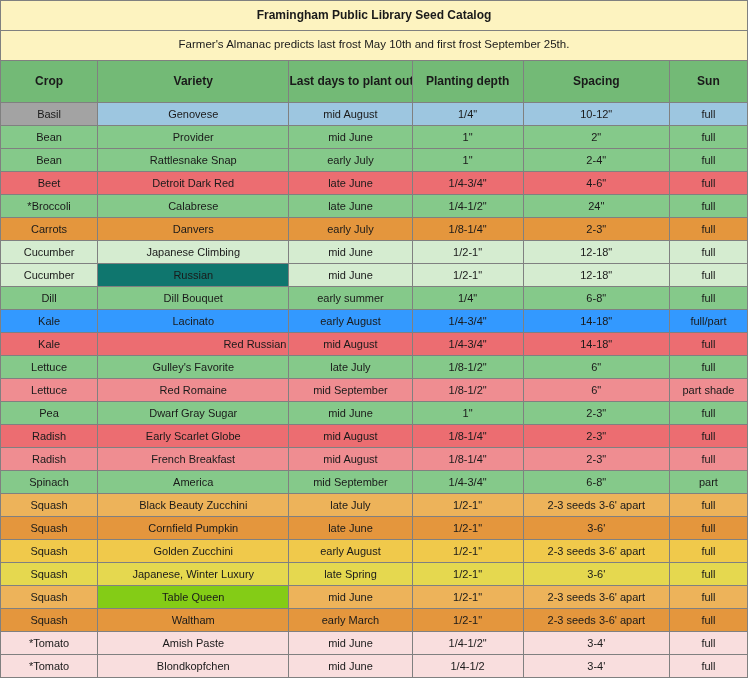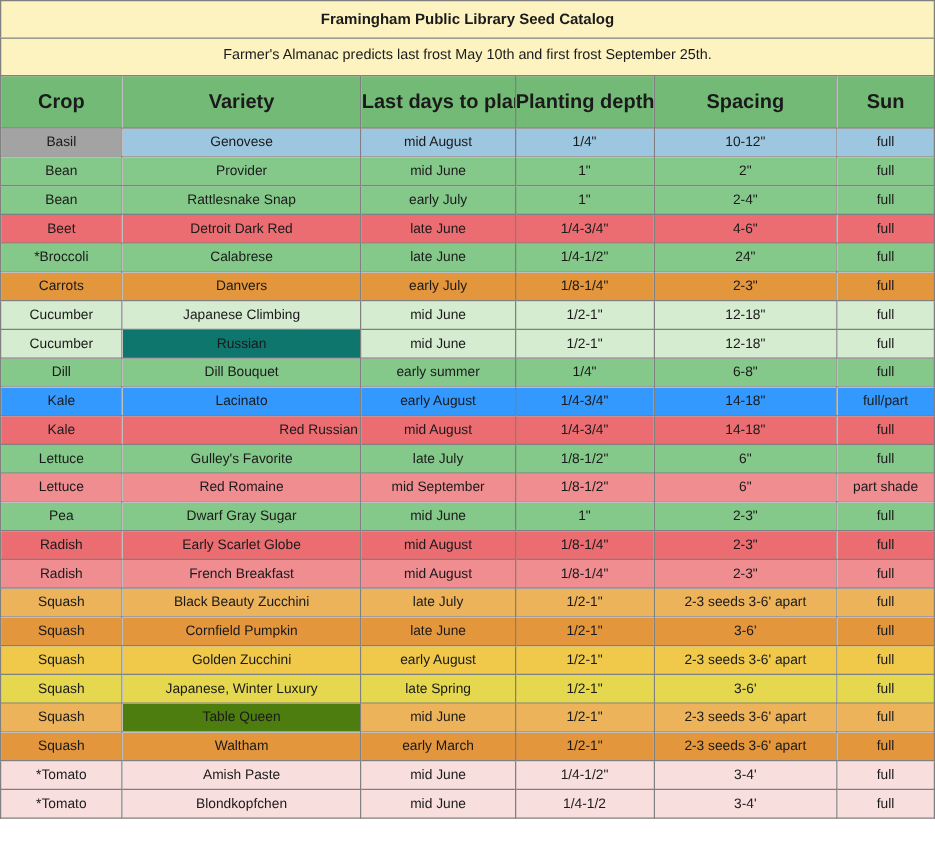--- a/index.html
+++ b/index.html
@@ -51,21 +51,21 @@
     border: 1px solid #808080;
     text-align: center;
     vertical-align: middle;
     line-height: 1.1;
     overflow: hidden;
     white-space: nowrap;
   }
   table.catalog thead th {
     background: #73ba76;
     font-weight: bold;
-    font-size: 16px;
+    font-size: 12px;
     height: 37px;
     padding: 2px 0;
   }
   table.catalog tbody td {
     height: 20px;
     font-size: 11px;
     padding: 1px 2px;
   }
   .col-crop    { width: 97px; }
   .col-variety { width: 191px; }
@@ -225,20 +225,28 @@
         </tr>
         <tr>
           <td style="background: rgb(239, 141, 145);">Radish</td>
           <td style="background: rgb(239, 141, 145);">French Breakfast</td>
           <td style="background: rgb(239, 141, 145);">mid August</td>
           <td style="background: rgb(239, 141, 145);">1/8-1/4"</td>
           <td style="background: rgb(239, 141, 145);">2-3"</td>
           <td style="background: rgb(239, 141, 145);">full</td>
         </tr>
         <tr>
+          <td style="background: rgb(133, 201, 138);">Spinach</td>
+          <td style="background: rgb(133, 201, 138);">America</td>
+          <td style="background: rgb(133, 201, 138);">mid September</td>
+          <td style="background: rgb(133, 201, 138);">1/4-3/4"</td>
+          <td style="background: rgb(133, 201, 138);">6-8"</td>
+          <td style="background: rgb(133, 201, 138);">part</td>
+        </tr>
+        <tr>
           <td style="background: rgb(237, 179, 90);">Squash</td>
           <td style="background: rgb(237, 179, 90);">Black Beauty Zucchini</td>
           <td style="background: rgb(237, 179, 90);">late July</td>
           <td style="background: rgb(237, 179, 90);">1/2-1"</td>
           <td style="background: rgb(237, 179, 90);">2-3 seeds 3-6' apart</td>
           <td style="background: rgb(237, 179, 90);">full</td>
         </tr>
         <tr>
           <td style="background: rgb(228, 150, 61);">Squash</td>
           <td style="background: rgb(228, 150, 61);">Cornfield Pumpkin</td>
@@ -258,21 +266,21 @@
         <tr>
           <td style="background: rgb(229, 216, 79);">Squash</td>
           <td style="background: rgb(229, 216, 79);">Japanese, Winter Luxury</td>
           <td style="background: rgb(229, 216, 79);">late Spring</td>
           <td style="background: rgb(229, 216, 79);">1/2-1"</td>
           <td style="background: rgb(229, 216, 79);">3-6'</td>
           <td style="background: rgb(229, 216, 79);">full</td>
         </tr>
         <tr>
           <td style="background: rgb(237, 179, 90);">Squash</td>
-          <td style="background: #4d7c0f;">Table Queen</td>
+          <td style="background: #84cc16;">Table Queen</td>
           <td style="background: rgb(237, 179, 90);">mid June</td>
           <td style="background: rgb(237, 179, 90);">1/2-1"</td>
           <td style="background: rgb(237, 179, 90);">2-3 seeds 3-6' apart</td>
           <td style="background: rgb(237, 179, 90);">full</td>
         </tr>
         <tr>
           <td style="background: rgb(228, 150, 61);">Squash</td>
           <td style="background: rgb(228, 150, 61);">Waltham</td>
           <td style="background: rgb(228, 150, 61);">early March</td>
           <td style="background: rgb(228, 150, 61);">1/2-1"</td>

